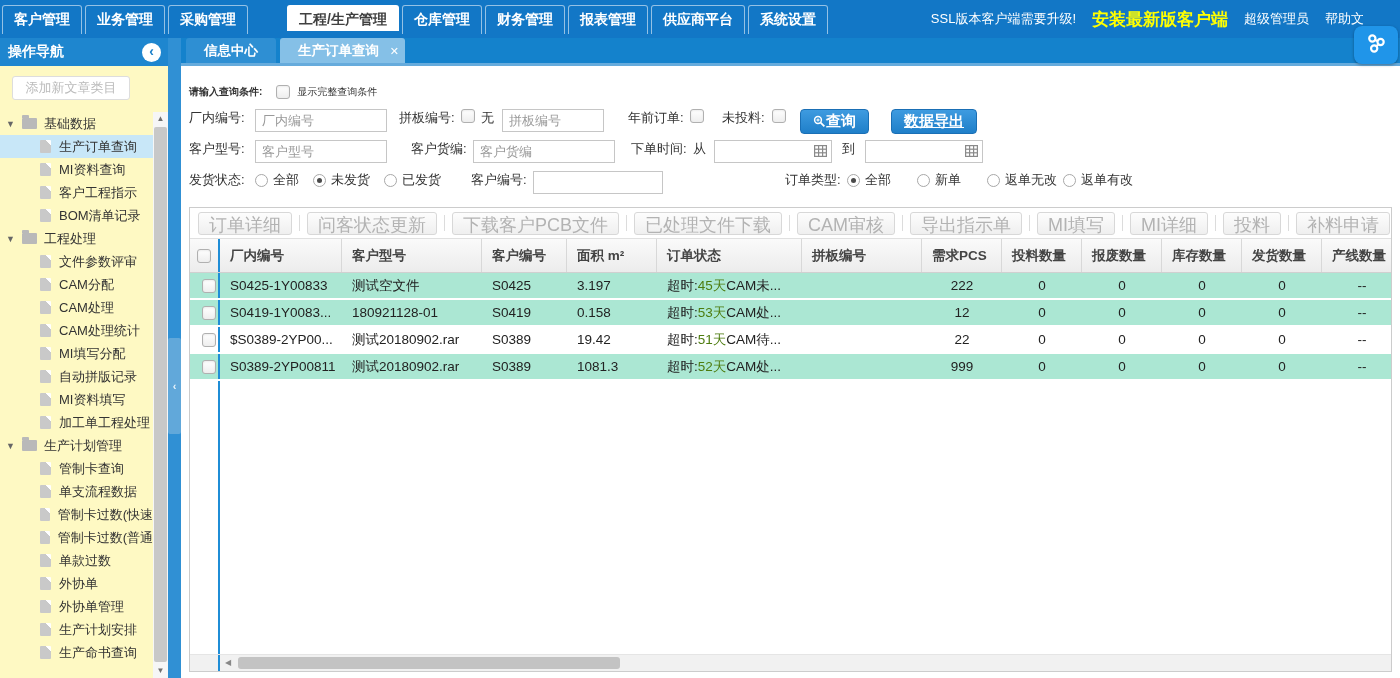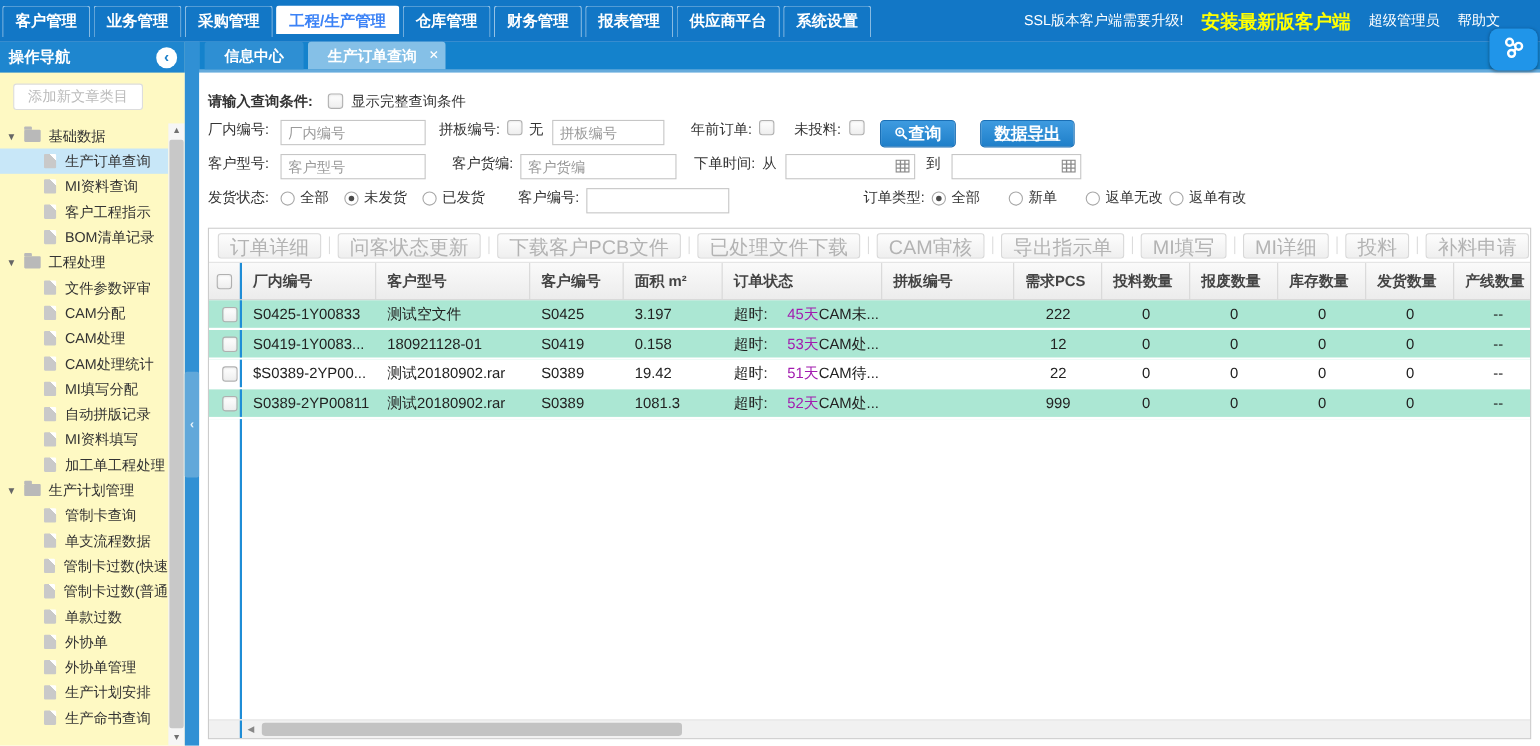--- a/index.html
+++ b/index.html
@@ -6,21 +6,21 @@
   html,body { width:1400px; height:678px; overflow:hidden; }
   body { font-family:"Liberation Sans","DejaVu Sans",sans-serif; background:#fff; }
   .app { position:relative; width:1400px; height:678px; overflow:hidden; }
 
   
   .topbar { position:relative; height:38px; background:#1277c6; }
   .topnav-tabs { display:flex; gap:3px; padding-left:2px; align-items:flex-start; height:38px; }
   .ntab { height:29px; line-height:27px; margin-top:5px; padding:0 11px; color:#fff;
           font-size:14px; font-weight:bold; border:1px solid rgba(255,255,255,.55); border-bottom:0;
           border-radius:3px 3px 0 0; cursor:pointer; white-space:nowrap; }
-  .ntab.active { background:#fff; color:#3b82f6; height:26px; }
+  .ntab.active { background:#fff; color:#404040; height:26px;margin-left:36px; }
   .topbar-right { position:absolute; right:36px; top:0; height:38px; display:flex; align-items:center;
                   gap:16px; color:#fff; font-size:13px; white-space:nowrap; }
   .install-link { color:#ffff00; font-size:17px; font-weight:bold; cursor:pointer; }
   .float-icon { position:absolute; right:2px; top:26px; width:44px; height:38px; background:#2095e9;
                 border-radius:8px; z-index:60; display:flex; align-items:center; justify-content:center;
                 box-shadow:0 1px 3px rgba(0,0,0,.35); cursor:pointer; }
 
   
   .main { display:flex; height:640px; }
 
@@ -61,21 +61,21 @@
   .tabstrip { height:28px; background:#1482cc; border-bottom:3px solid #66abdc; display:flex; gap:4px;
               padding-left:5px; align-items:flex-end; }
   .stab { height:25px; line-height:25px; padding:0 18px; color:#fff; font-size:13.5px; font-weight:bold;
           background:#2e8fd3; border-radius:3px 3px 0 0; cursor:pointer; position:relative; }
   .stab.active { background:#85c0e7; padding-right:26px; }
   .tab-close { position:absolute; top:1px; right:6px; font-size:11px; font-weight:bold; color:#fff; cursor:pointer; }
 
   .panel { flex:1; display:flex; flex-direction:column; padding:0 8px; min-height:0; background:#fff; }
 
   
-  .prompt-row { margin-top:16px; height:20px; display:flex; align-items:center; font-size:13px; color:#333; }
+  .prompt-row { margin-top:16px; height:20px; display:flex; align-items:center; font-size:10px; color:#333; }
   .prompt-label { font-weight:bold; }
   .qrow { margin-top:7px; height:24px; display:flex; align-items:flex-start; font-size:13px; color:#333; }
   .qlabel { white-space:nowrap; }
   .w66 { width:66px; } .w62 { width:62px; } .w50 { width:50px; }
   .tin { height:23px; border:1px solid #c6c6c6; padding:0 6px; font-size:13px; color:#555;
          font-family:"Liberation Sans","DejaVu Sans",sans-serif; }
   .tin::placeholder { color:#9a9a9a; }
   .cb { width:14px; height:14px; border:1px solid #b0b0b0; border-radius:3px;
         background:linear-gradient(#fff,#eee); box-shadow:inset 0 1px 2px rgba(0,0,0,.08);
         display:inline-block; cursor:pointer; flex:none; }
@@ -105,21 +105,21 @@
   .c0 { width:30px; border-right:2px solid #1f8dd6; display:flex; align-items:center; justify-content:center;
         padding-left:0; flex:none; }
   .c1{width:122px}.c2{width:140px}.c3{width:85px}.c4{width:90px}.c5{width:145px}.c6{width:120px}
   .c7{width:80px}.c8{width:80px}.c9{width:80px}.c10{width:80px}.c11{width:80px}.c12{width:80px}
 
   .drow { height:27px; display:flex; align-items:stretch; font-size:13.5px; color:#222; flex:none;
           border-bottom:2px solid #fff; cursor:pointer; }
   .drow.hl { background:#abe7d3; }
   .dcell { display:flex; align-items:center; padding-left:10px; white-space:nowrap; overflow:hidden; flex:none; }
   .dcell.num { justify-content:center; padding-left:0; }
-  .red { color:#a21caf;margin-left:18px; }
+  .red { color:#4d7c0f; }
   .filler { flex:1; display:flex; align-items:stretch; min-height:0; }
 
   .hscroll { height:17px; background:#f1f1f1; border-top:1px solid #e5e5e5; position:relative; display:flex; flex:none; }
   .hs-spacer { width:30px; border-right:2px solid #1f8dd6; }
   .hs-arrow { width:16px; text-align:center; font-size:8px; color:#888; line-height:16px; cursor:pointer; }
   .hs-thumb { position:absolute; left:48px; top:2px; width:382px; height:12px; background:#c3c3c3;
               border-radius:3px; cursor:pointer; }
 </style>
 </head>
 <body>

